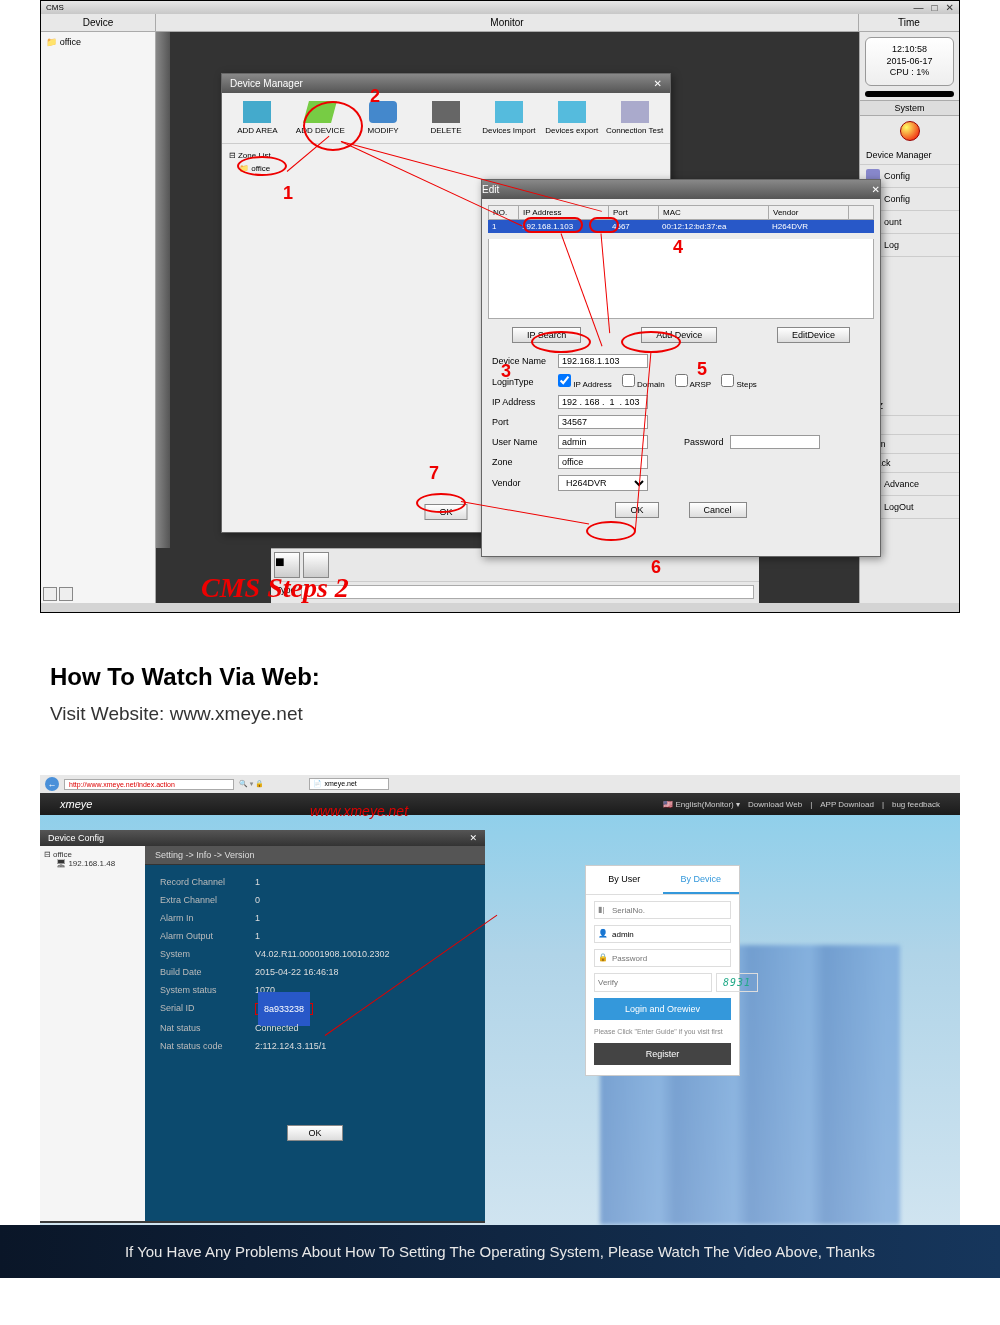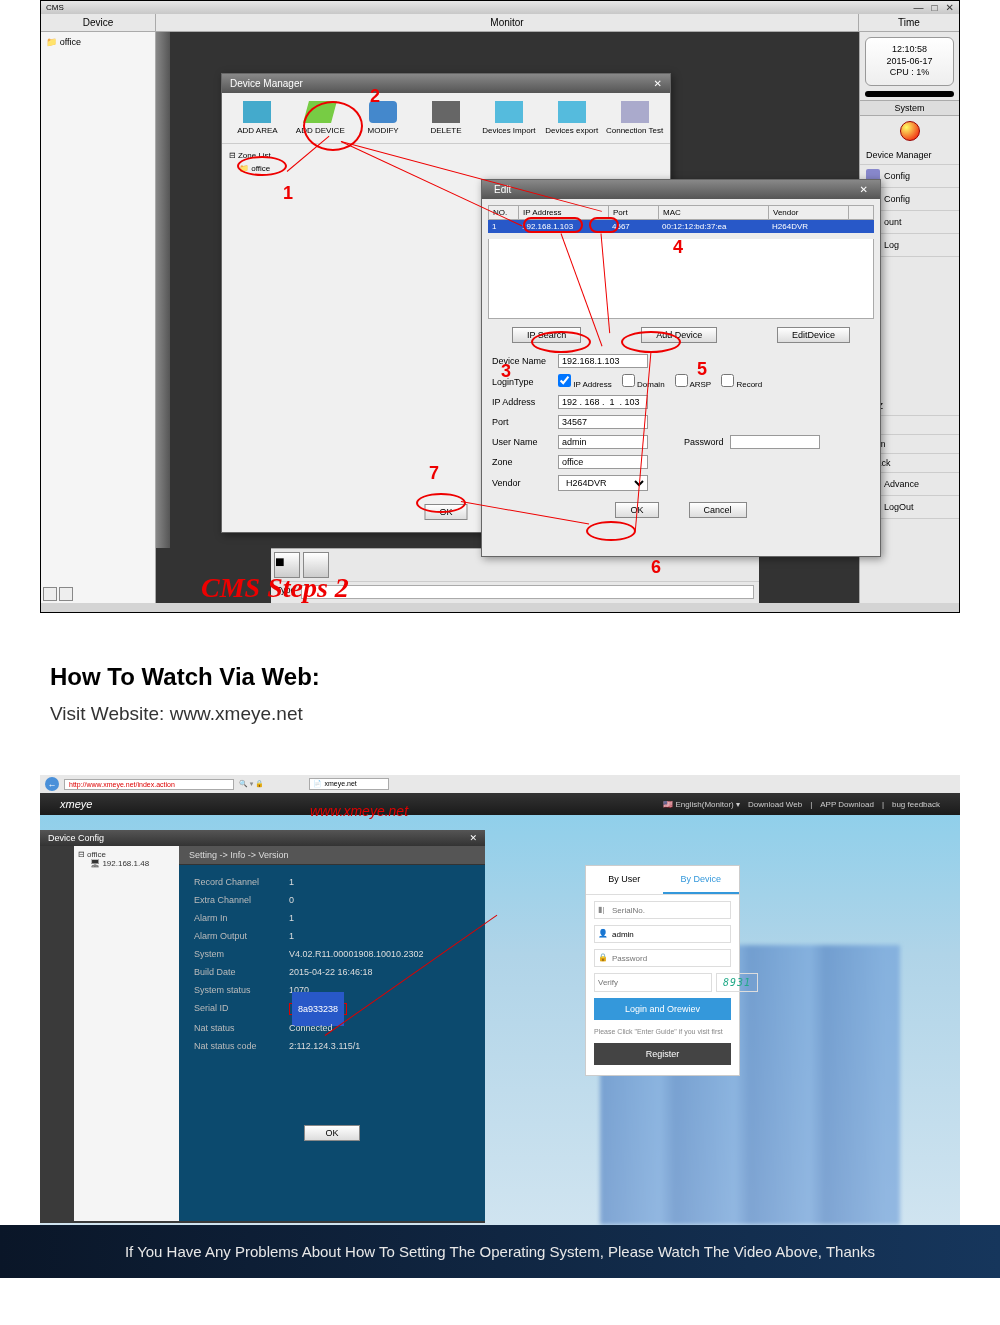--- a/index.html
+++ b/index.html
@@ -38,21 +38,21 @@
 .tool-icon.device { background: #7c4; transform: skewX(-15deg); }
 .tool-icon.modify { background: #48c; border-radius: 4px; }
 .tool-icon.delete { background: #666; }
 .tool-icon.import { background: #5bd; }
 .tool-icon.export { background: #5bd; }
 .tool-icon.test { background: #aac; }
 .devmgr-body { padding: 5px; font-size: 9px; }
 
 
 .edit-dlg { position: absolute; left: 440px; top: 178px; width: 400px; height: 378px; background: #ececec; border: 1px solid #666; box-shadow: 2px 2px 8px rgba(0,0,0,0.4); }
-.edit-title { background: linear-gradient(#888, #555); color: #fff; font-size: 10px; padding: 4px 12px; display: flex; justify-content: space-between; }
+.edit-title { background: linear-gradient(#888, #555); color: #fff; font-size: 10px; padding: 4px 0; display: flex; justify-content: space-between; }
 .ip-table { margin: 6px; }
 .ip-table-head { display: flex; background: #eee; border: 1px solid #aaa; font-size: 8px; }
 .ip-table-head > div { padding: 2px 4px; border-right: 1px solid #aaa; }
 .ip-table-row { display: flex; background: #2858c8; color: #fff; font-size: 8px; }
 .ip-table-row > div { padding: 2px 4px; }
 .col-no { width: 30px; }
 .col-ip { width: 90px; }
 .col-port { width: 50px; }
 .col-mac { width: 110px; }
 .col-vendor { width: 80px; }
@@ -92,21 +92,21 @@
 .back-btn { width: 14px; height: 14px; background: #4a90d9; border-radius: 50%; color: #fff; display: flex; align-items: center; justify-content: center; font-size: 9px; }
 .addr-bar { background: #fff; border: 1px solid #aaa; padding: 1px 4px; font-size: 7px; width: 170px; color: #d00; }
 .tab-bar { background: #fff; border: 1px solid #aaa; padding: 1px 4px; font-size: 7px; width: 80px; margin-left: 40px; }
 .web-header { position: absolute; top: 18px; left: 0; right: 0; height: 22px; background: linear-gradient(#333, #1a1a1a); display: flex; align-items: center; padding: 0 20px; }
 .web-logo { color: #fff; font-size: 11px; font-style: italic; }
 .web-links { margin-left: auto; color: #ccc; font-size: 8px; display: flex; gap: 8px; }
 .web-annotation-url { position: absolute; top: 28px; left: 270px; color: #d00; font-size: 14px; font-style: italic; }
 
 .device-config { position: absolute; top: 55px; left: 0; width: 445px; height: 393px; background: #3a3a3a; color: #ccc; font-size: 9px; }
 .dc-title { background: linear-gradient(#555,#333); padding: 3px 8px; display: flex; justify-content: space-between; color: #fff; }
-.dc-body { display: flex; height: calc(100% - 18px); margin-left: 34px; }
+.dc-body { display: flex; height: calc(100% - 18px); }
 .dc-tree { width: 105px; background: #f5f5f5; color: #333; padding: 4px; font-size: 8px; }
 .dc-panel { flex: 1; background: #0c4a6e; padding: 0; }
 .dc-breadcrumb { background: #555; padding: 4px 10px; font-size: 9px; color: #ddd; border-bottom: 1px solid #333; }
 .dc-row { display: flex; padding: 4px 15px; font-size: 9px; }
 .dc-label { width: 95px; color: #bbb; }
 .dc-value { color: #ddd; }
 .dc-value.highlighted { background: #2858c8; color: #fff; padding: 12px 6px; }
 .dc-serial-box { border: 1px solid #d00; padding: 0 2px; display: inline-block; }
 .dc-ok { text-align: center; padding: 10px; }
 .dc-ok button { background: linear-gradient(#fff,#ddd); border: 1px solid #888; padding: 2px 20px; font-size: 9px; }
@@ -273,21 +273,21 @@
     <div class="form-row">
       <span class="form-label">Device Name</span>
       <input class="form-input" value="192.168.1.103" style="">
     </div>
     <div class="form-row">
       <span class="form-label">LoginType</span>
       <div class="checkbox-group">
         <label><input type="checkbox" checked="" style=""> <span>IP Address</span></label>
         <label><input type="checkbox" style=""> <span>Domain</span></label>
         <label><input type="checkbox" style=""> <span>ARSP</span></label>
-        <label><input type="checkbox" style=""> <span>Record</span></label>
+        <label><input type="checkbox" style=""> <span>Steps</span></label>
       </div>
     </div>
     <div class="form-row">
       <span class="form-label">IP Address</span>
       <input class="form-input" value="192 . 168 .  1  . 103" style="">
     </div>
     <div class="form-row">
       <span class="form-label">Port</span>
       <input class="form-input" value="34567" style="">
     </div>

